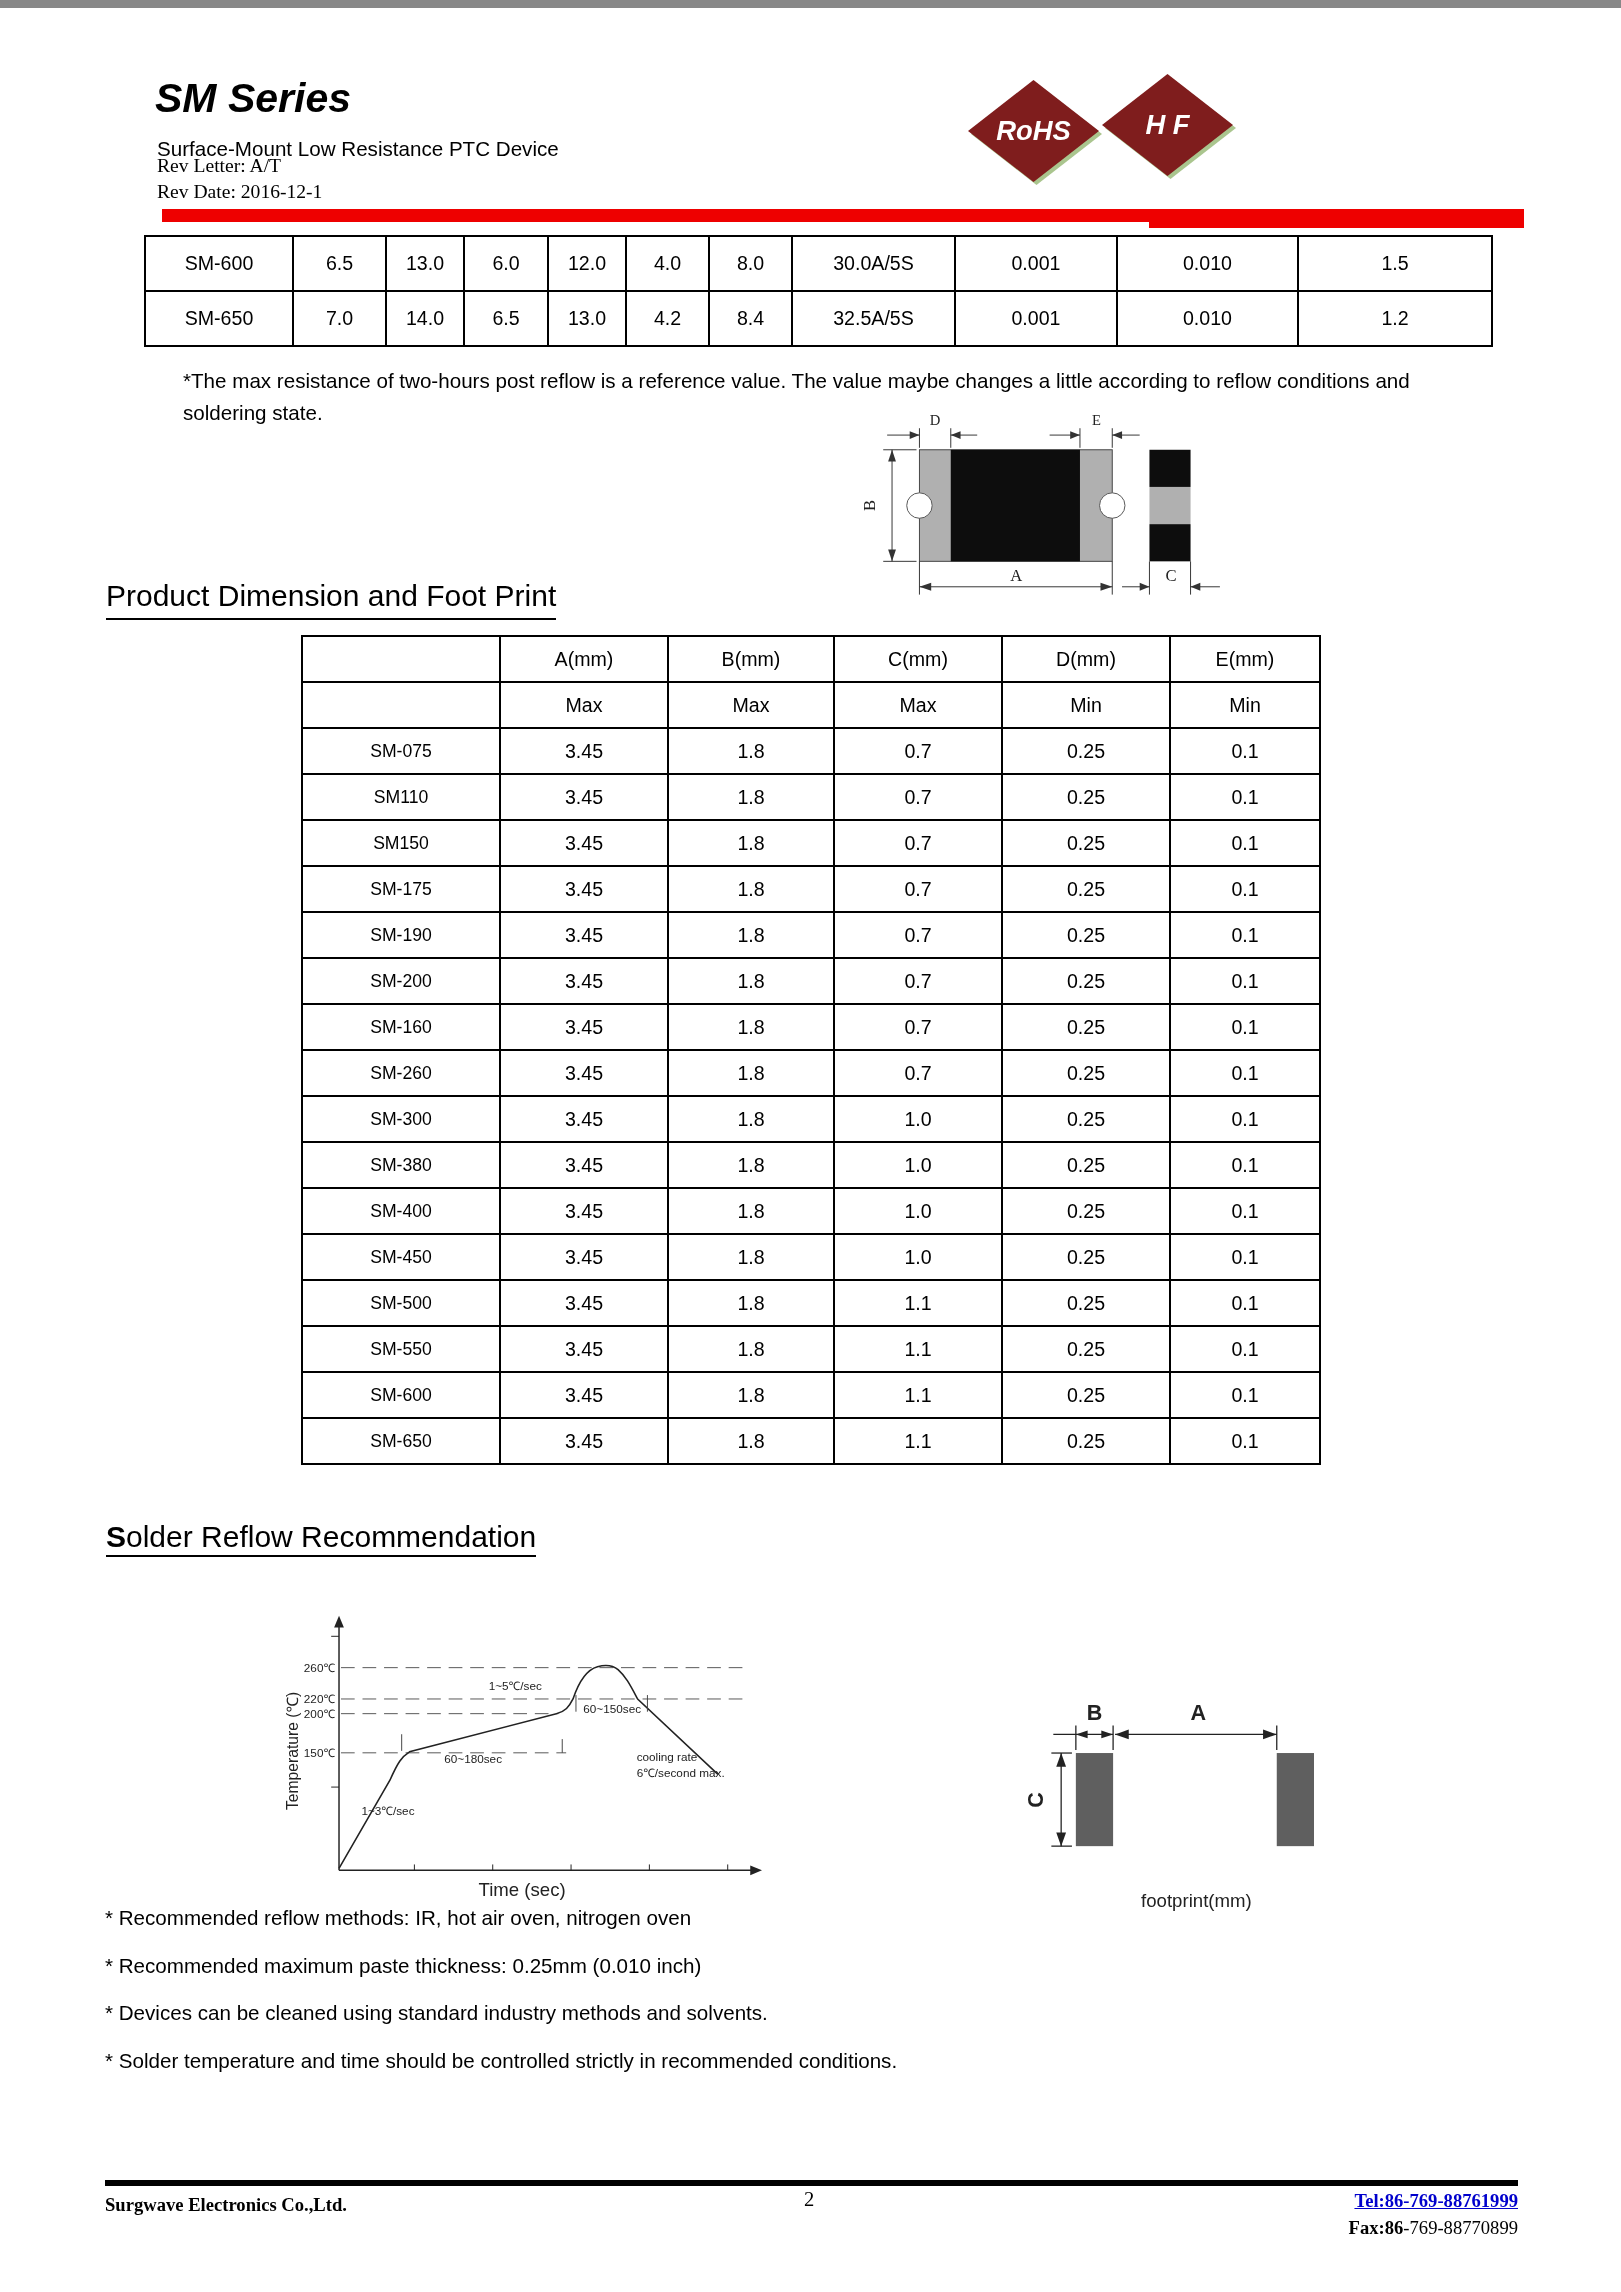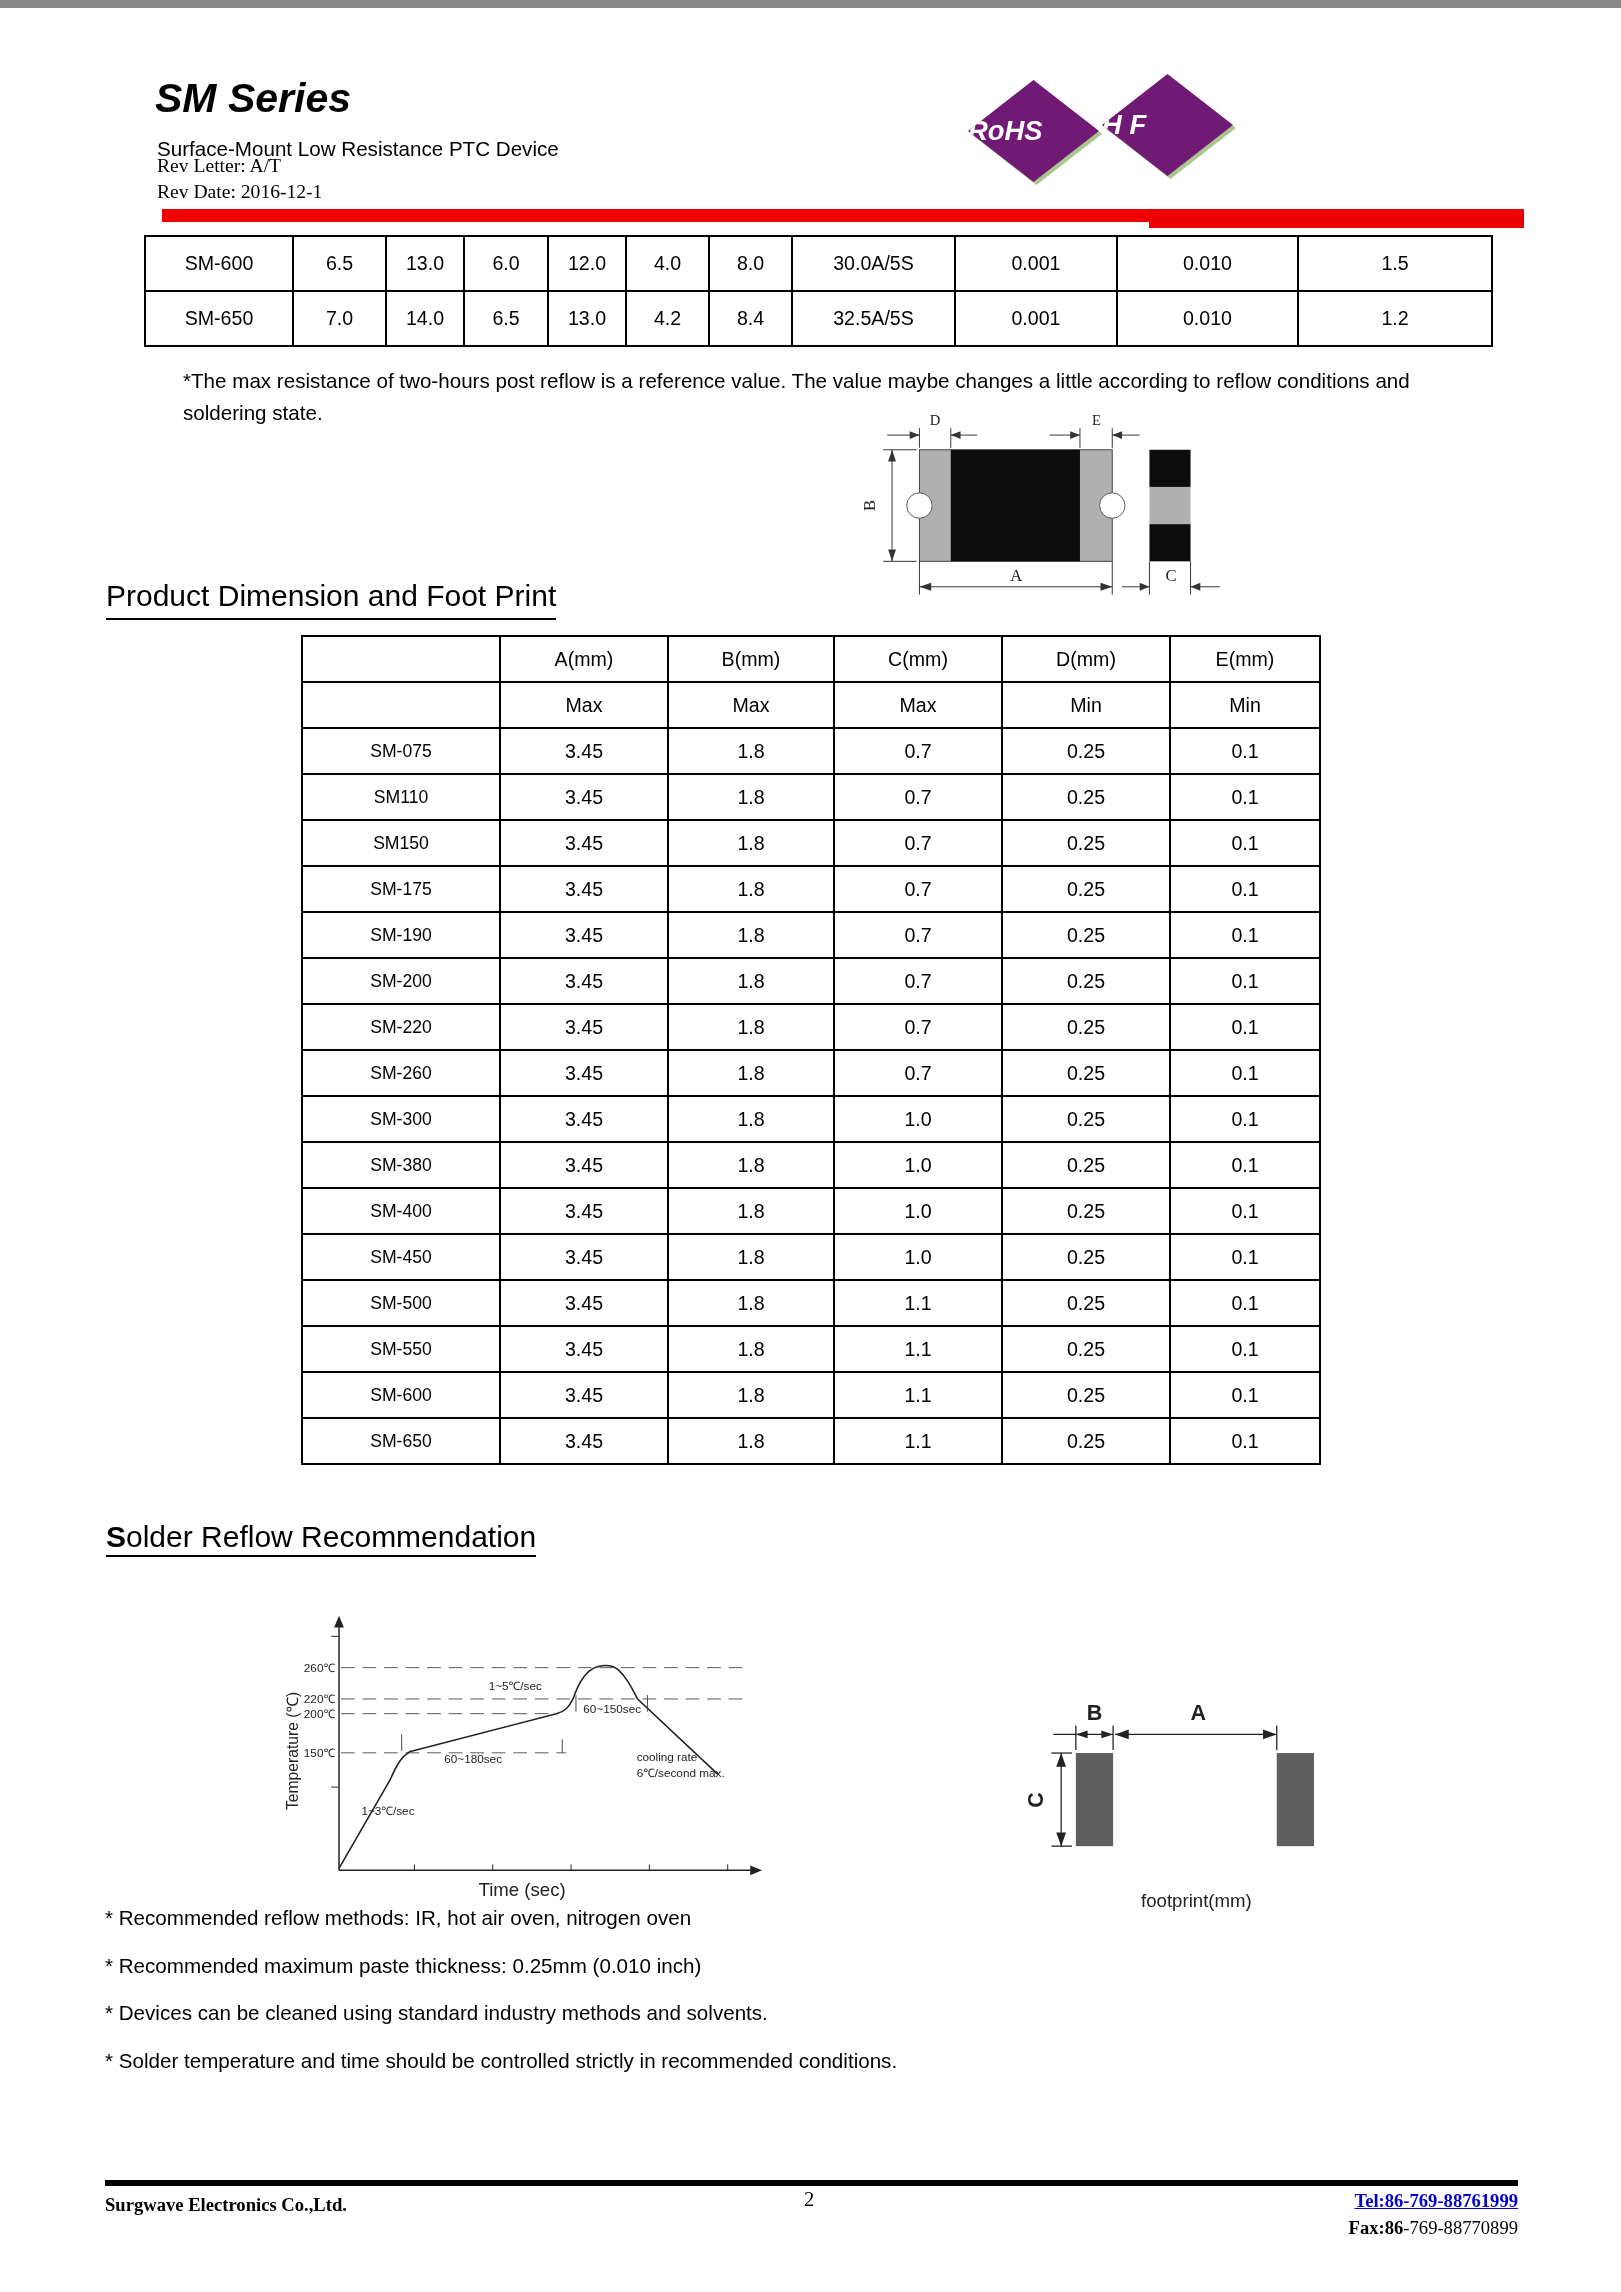--- a/index.html
+++ b/index.html
@@ -9,23 +9,23 @@
     margin:8px auto;
   }
   .abs { position:absolute; }
 
   
   .title { font-size:41px; font-weight:bold; font-style:italic; letter-spacing:0px; }
   .subtitle { font-size:20.6px; }
   .revline { font-family:"Liberation Serif", serif; font-size:19.6px; }
   .badge-wrap { filter:drop-shadow(3.9px 3.9px 0 rgba(100,150,50,0.55)); }
   .badge {
-    width:131px; height:102px; background:#701a75;
+    width:131px; height:102px; background:#7f1d1d;
     clip-path:polygon(50% 0, 100% 50%, 50% 100%, 0 50%);
-    display:flex; align-items:center; 
+    display:flex; align-items:center; justify-content:center;
   }
   .badge span { color:#fff; font-weight:bold; font-style:italic; font-size:27.4px; }
   .redbar { background:#EE0000; }
 
   
   table { border-collapse:collapse; table-layout:fixed;border-radius:12px; }
   td, th { border:2px solid #000; text-align:center; vertical-align:middle;
            padding:0; font-weight:normal; overflow:hidden; }
 
   #spec-table { width:1349px; }
@@ -252,21 +252,21 @@
         </tr>
         <tr>
           <td>SM-200</td>
           <td>3.45</td>
           <td>1.8</td>
           <td>0.7</td>
           <td>0.25</td>
           <td>0.1</td>
         </tr>
         <tr>
-          <td>SM-220</td>
+          <td>SM-160</td>
           <td>3.45</td>
           <td>1.8</td>
           <td>0.7</td>
           <td>0.25</td>
           <td>0.1</td>
         </tr>
         <tr>
           <td>SM-260</td>
           <td>3.45</td>
           <td>1.8</td>

